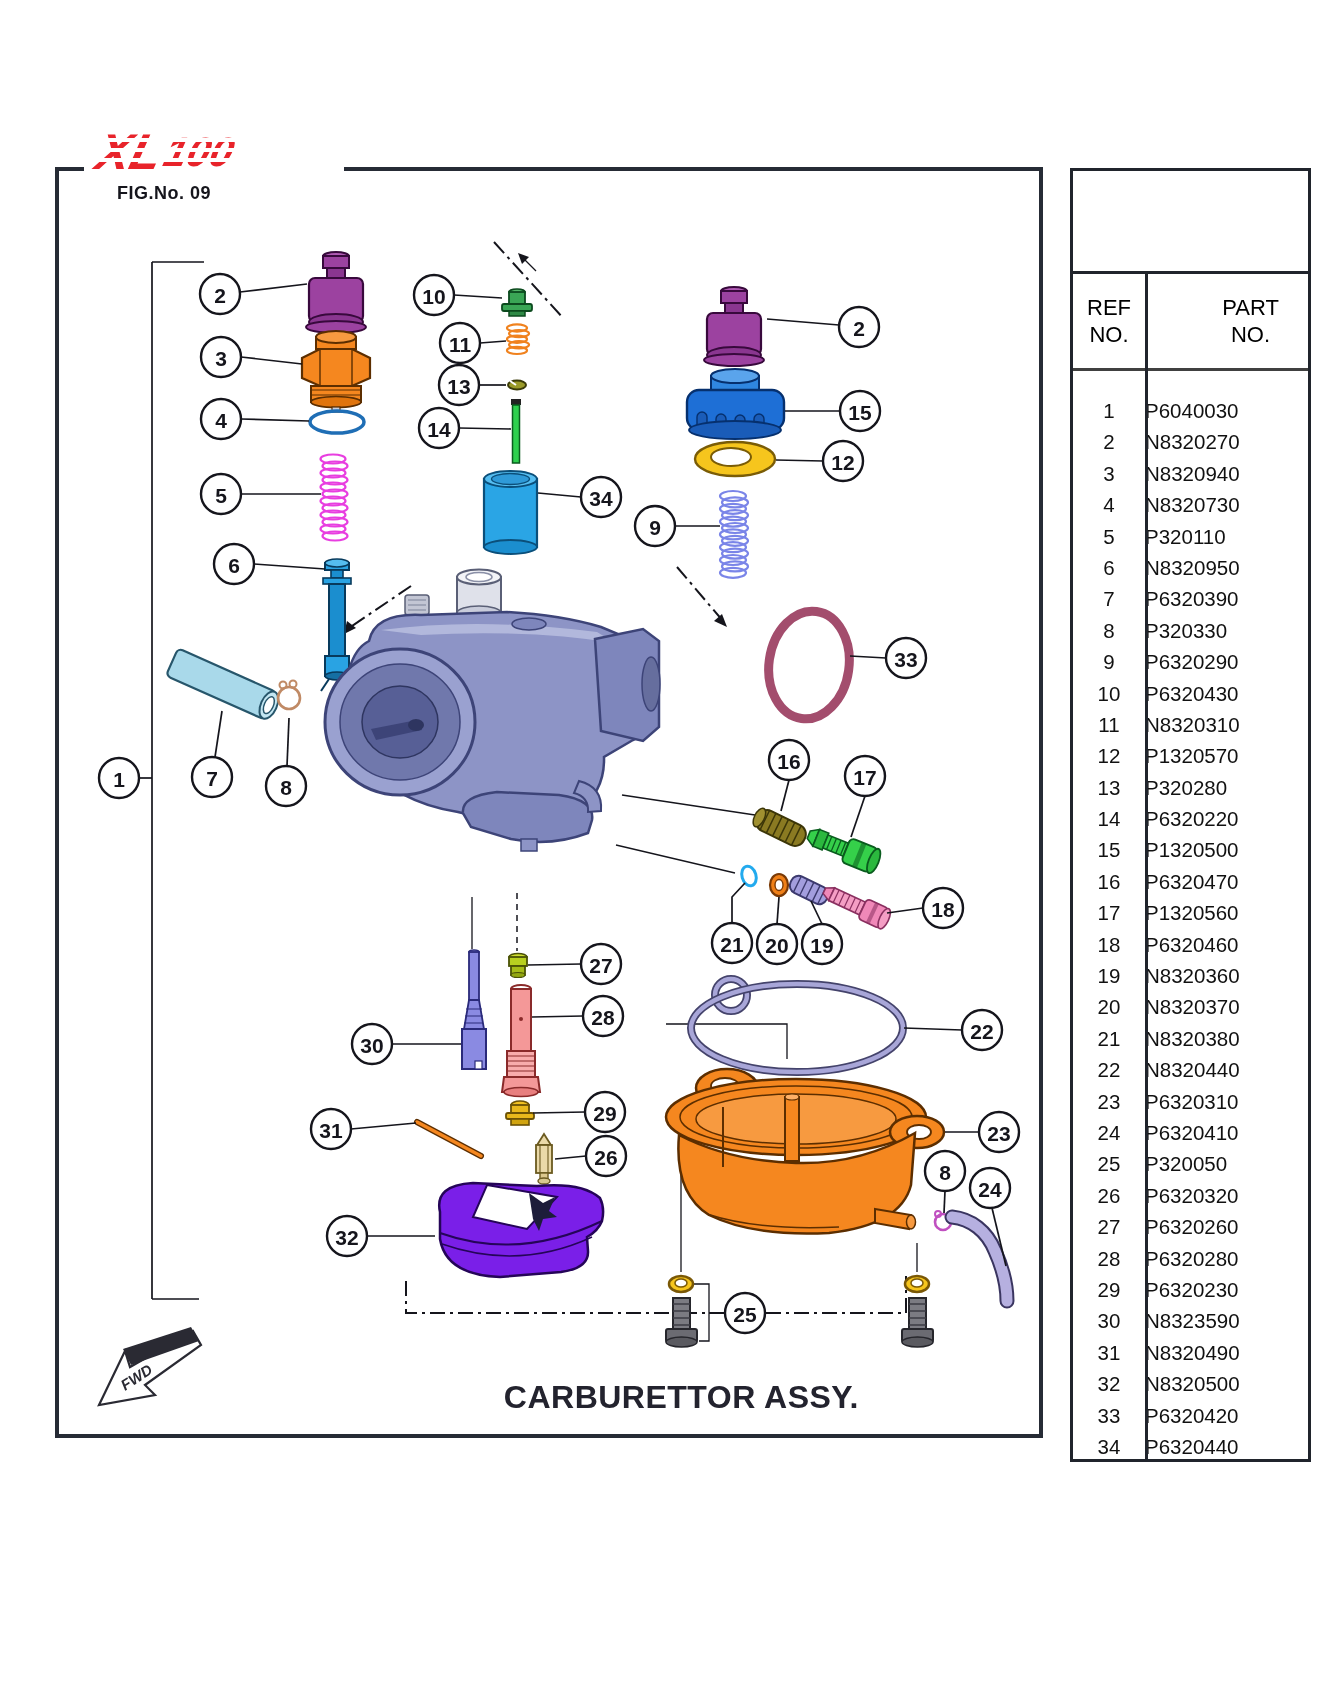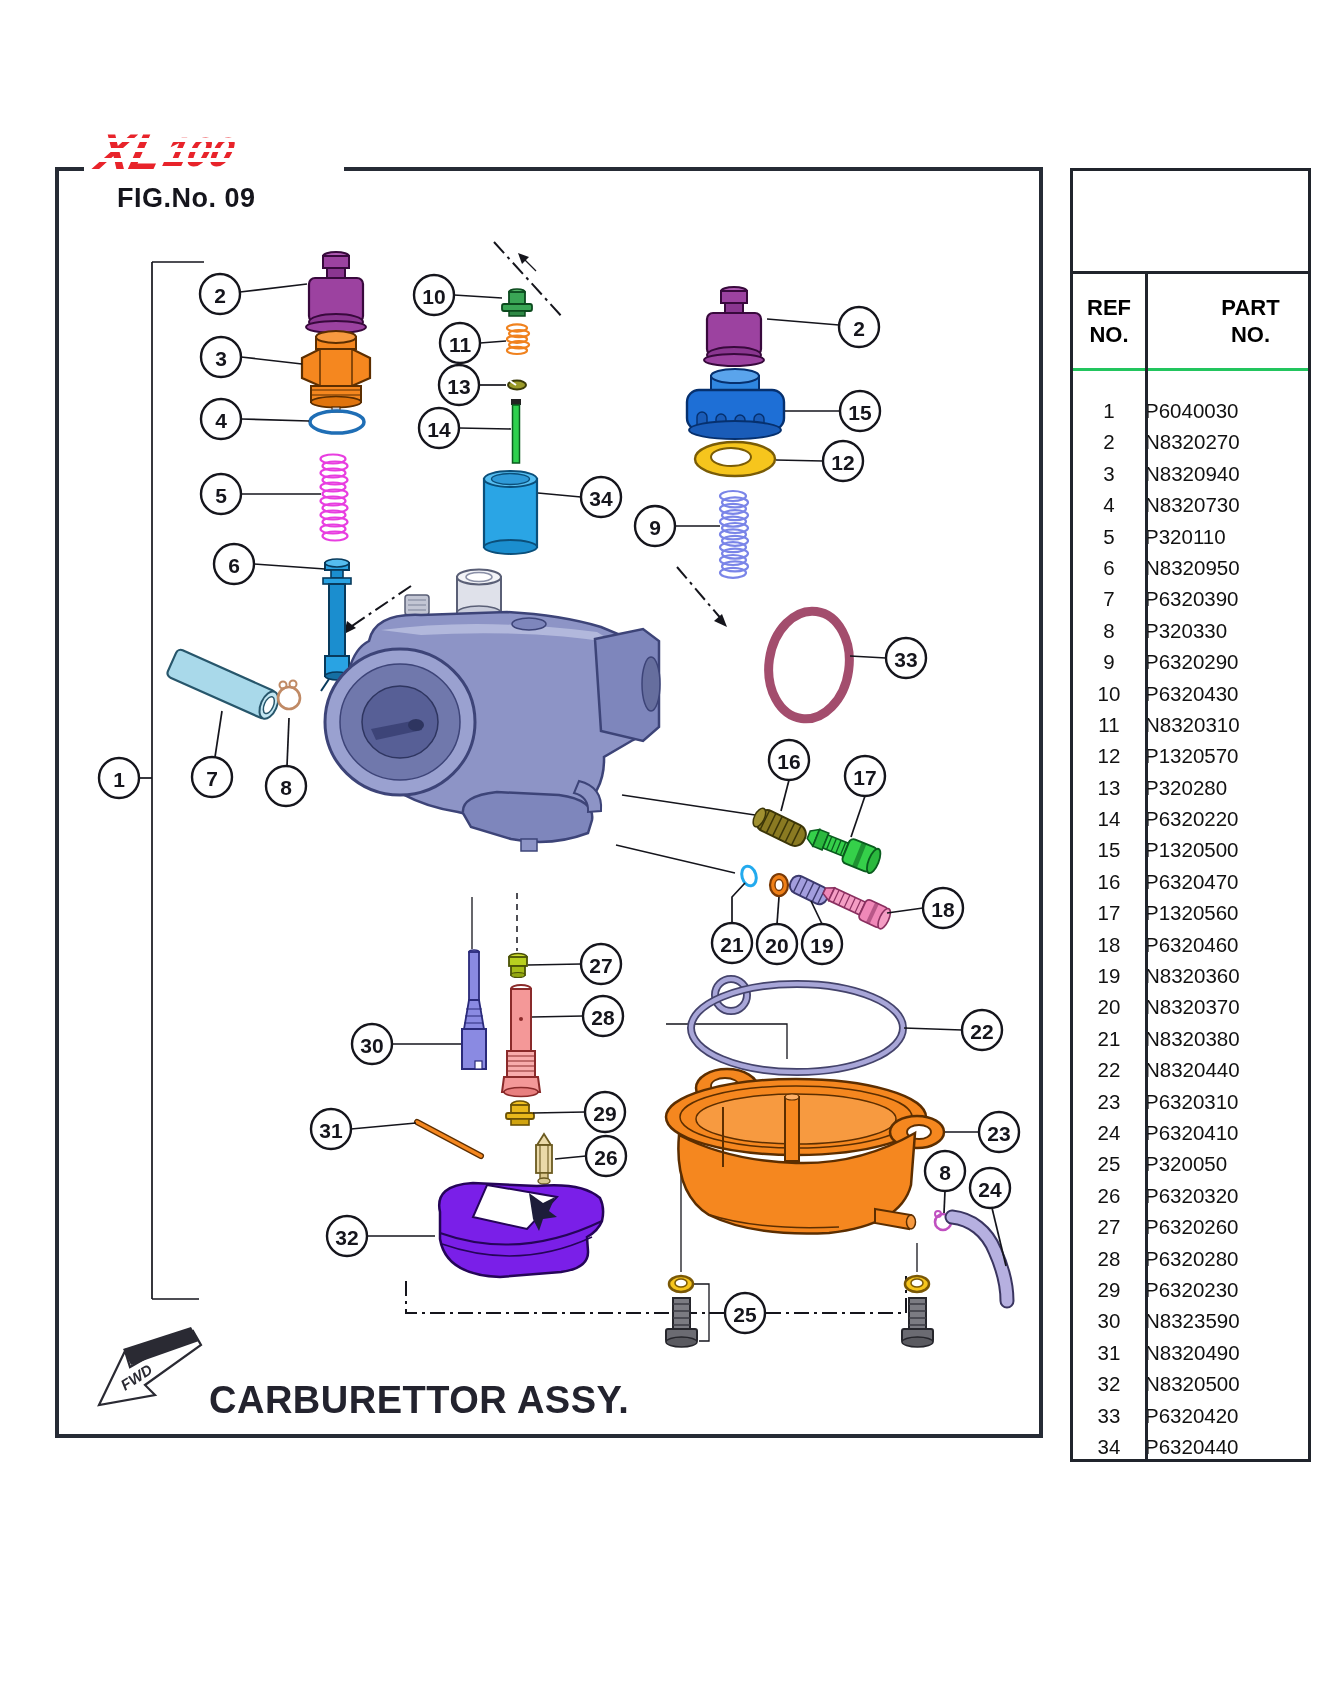--- a/index.html
+++ b/index.html
@@ -1,39 +1,39 @@
 <!DOCTYPE html>
 <html><head>
 <meta charset="utf-8">
 <style>
   html,body { margin:0; padding:0; }
   body { width:1320px; height:1700px; background:#fff; position:relative;
          font-family:"Liberation Sans", sans-serif; overflow:hidden; }
 
   .frame { position:absolute; left:55px; top:167px; width:988px; height:1271px;
            border:4px solid #262b35; box-sizing:border-box; background:#fff; }
-  .fig-label { position:absolute; left:58px; top:12px; font-size:27px; font-weight:bold;
+  .fig-label { position:absolute; left:58px; top:12px; font-size:18px; font-weight:bold;
                color:#15151c; letter-spacing:.5px; }
-  .assembly-title { position:absolute; left:150px; top:1208px; width:650px; text-align:left;
-                    font-size:38px; font-weight:bold; color:#23232e; letter-spacing:.5px; }
+  .assembly-title { position:absolute; left:150px; top:1208px; width:650px; text-align:right;
+                    font-size:32px; font-weight:bold; color:#23232e; letter-spacing:.5px; }
 
   .logo { position:absolute; left:84px; top:122px; width:260px; height:52px; background:#fff;
           z-index:5; display:flex; align-items:flex-end; padding-left:14px; box-sizing:border-box; }
   .logo .xl  { font-style:italic; font-weight:900; font-size:50px; line-height:44px;
                color:#e8232a; transform:skewX(-14deg); }
   .logo .num { font-style:italic; font-weight:900; font-size:41px; line-height:44px;
                color:#e8232a; transform:skewX(-14deg); margin-left:3px; }
   .logo .stripe { position:absolute; left:10px; right:26px; height:4px; background:#fff; z-index:6; }
   .logo .s1 { top:16px; } .logo .s2 { top:26px; } .logo .s3 { top:36px; }
 
   .ptable { position:absolute; left:1070px; top:168px; width:241px; height:1294px;
             border:3px solid #20242c; box-sizing:border-box; background:#fff; }
   .ptable .titlebox { height:100px; border-bottom:3px solid #20242c; }
-  .ptable .head { display:flex; height:94px; border-bottom:3px solid #22c55e;
-                  font-weight:bold; font-size:22px; text-align:center;align-items:center; }
+  .ptable .head { display:flex; height:94px; border-bottom:3px solid #404040;
+                  font-weight:normal; font-size:22px; text-align:center;align-items:center; }
   .ptable .hc { display:flex; flex-direction:column; justify-content:center; line-height:27px; }
   .ptable .hc.ref { width:72px; }
   .ptable .hc.part { flex:1;padding-left:48px; }
   .ptable .vline { position:absolute; left:72px; top:100px; bottom:0; width:2.5px;
                    background:#20242c; }
   .tbody { padding-top:24px; }
   .trow { display:flex; height:31.4px; font-size:20.5px; color:#111; }
   .trow .ref  { width:72px; text-align:center; line-height:31.4px; }
   .trow .part { flex:1; text-align:left; line-height:31.4px; }
 

